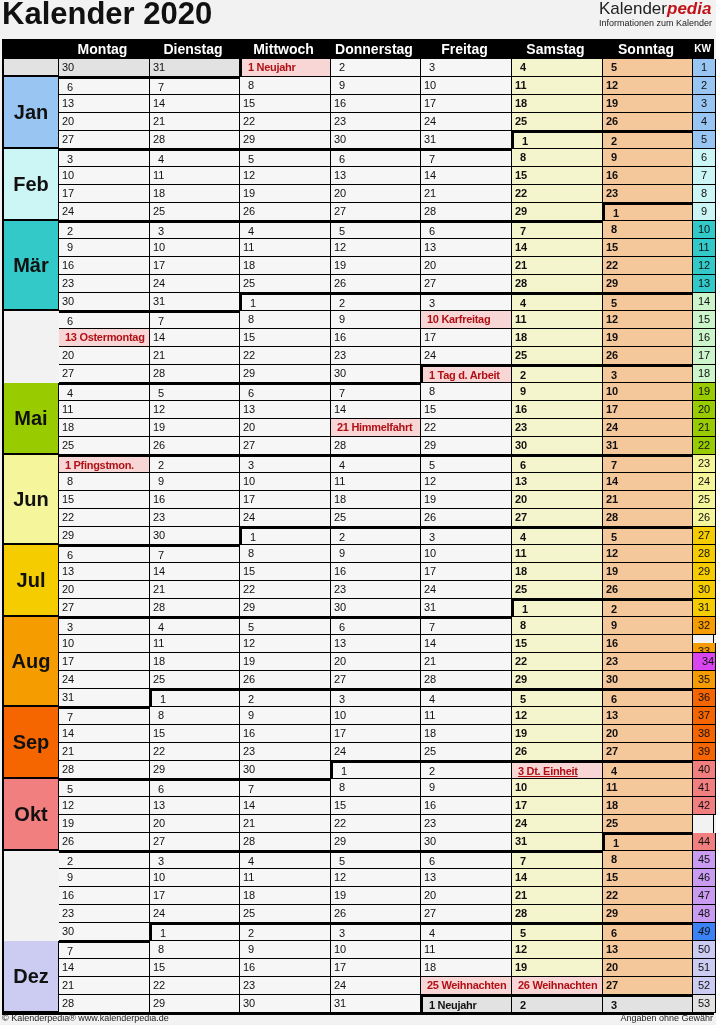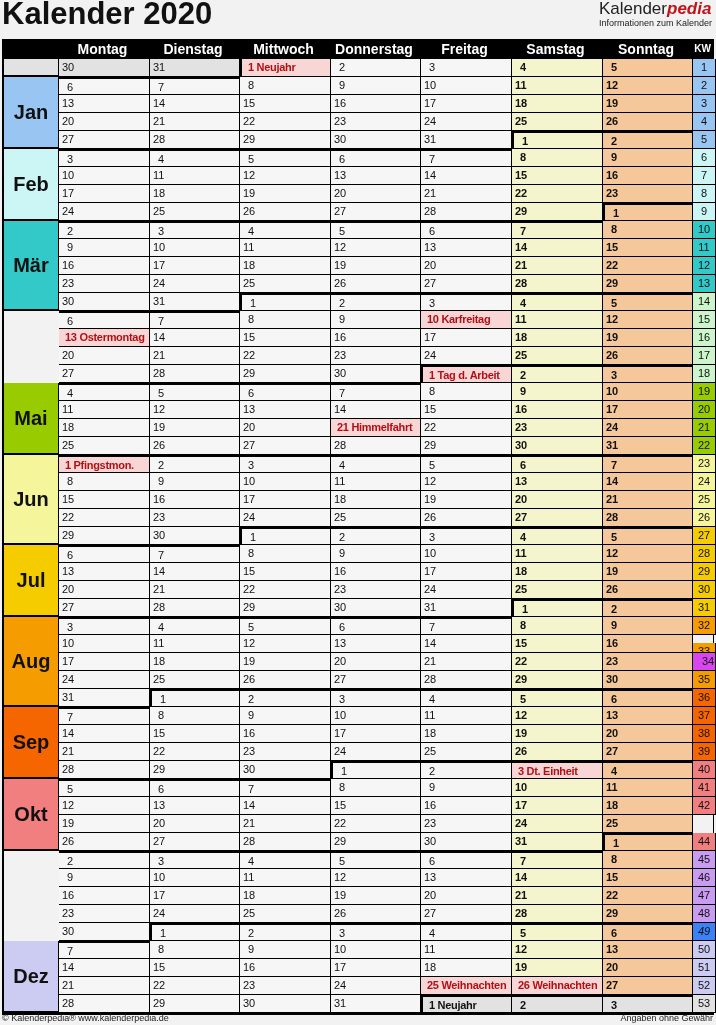--- a/index.html
+++ b/index.html
@@ -372,21 +372,21 @@
       <div class="cell" style="grid-area: 39 / 5;">24</div>
       <div class="cell" style="grid-area: 39 / 6;">25</div>
       <div class="cell sa" style="grid-area: 39 / 7;">26</div>
       <div class="cell so" style="grid-area: 39 / 8;">27</div>
       <div class="cell kwc" style="grid-area: 39 / 9; background: rgb(245, 102, 0);">39</div>
       <div class="cell" style="grid-area: 40 / 2;">28</div>
       <div class="cell" style="grid-area: 40 / 3;">29</div>
       <div class="cell" style="grid-area: 40 / 4;">30</div>
       <div class="cell ctr tb lb" style="grid-area: 40 / 5;">1</div>
       <div class="cell ctr tb" style="grid-area: 40 / 6;">2</div>
-      <div class="cell hol tb" style="grid-area: 40 / 7;">3 Dt. Einheit</div>
+      <div class="cell hol tb" style="grid-area: 40 / 7; text-decoration: underline;">3 Dt. Einheit</div>
       <div class="cell so ctr tb" style="grid-area: 40 / 8;">4</div>
       <div class="cell kwc" style="grid-area: 40 / 9; background: rgb(242, 127, 127);">40</div>
       <div class="cell ctr tb" style="grid-area: 41 / 2;">5</div>
       <div class="cell ctr tb" style="grid-area: 41 / 3;">6</div>
       <div class="cell ctr tb" style="grid-area: 41 / 4;">7</div>
       <div class="cell ctr" style="grid-area: 41 / 5;">8</div>
       <div class="cell ctr" style="grid-area: 41 / 6;">9</div>
       <div class="cell sa" style="grid-area: 41 / 7;">10</div>
       <div class="cell so" style="grid-area: 41 / 8;">11</div>
       <div class="cell kwc" style="grid-area: 41 / 9; background: rgb(242, 127, 127);">41</div>

